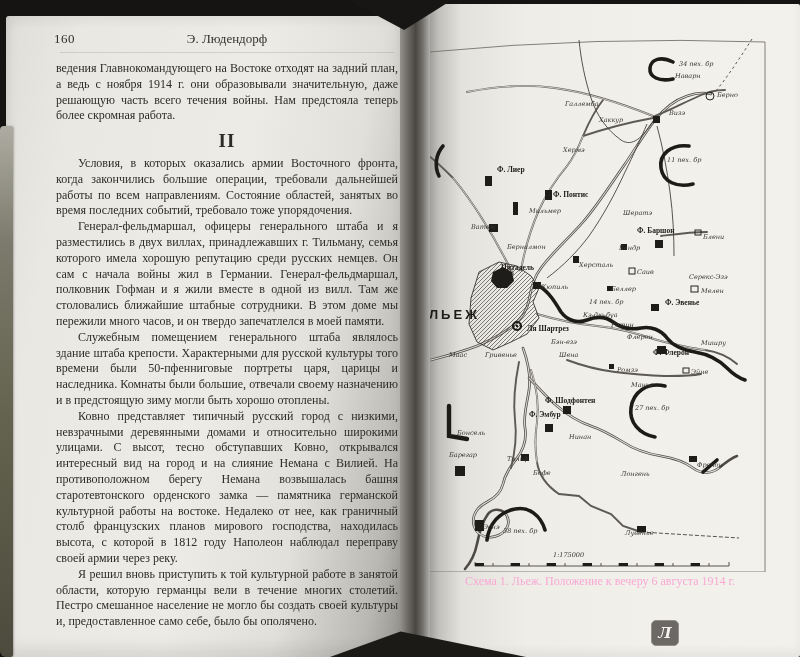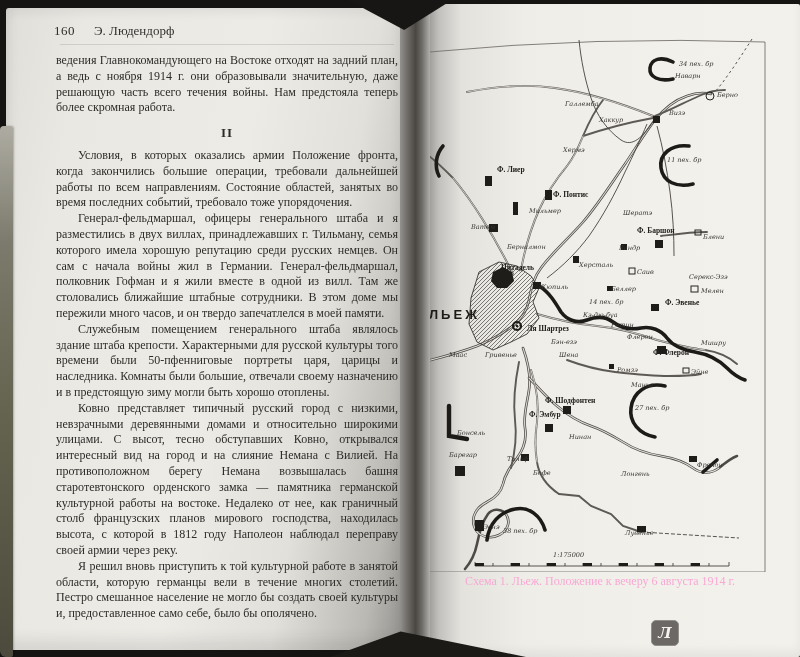--- a/index.html
+++ b/index.html
@@ -1,44 +1,44 @@
 <!DOCTYPE html>
 <html><head>
 <meta charset="utf-8">
 <style>
   html,body{margin:0;padding:0;}
   body{width:800px;height:657px;background:#161412;overflow:hidden;position:relative;
        font-family:"Liberation Serif",serif;}
   .abs{position:absolute;}
   
-  #page-left{left:6px;top:8px;width:396px;height:642px;border-radius:3px;
+  #page-left{left:6px;top:16px;width:396px;height:642px;border-radius:3px;
     background:linear-gradient(100deg,#e0ded9 0%,#eae8e3 16%,#edebe6 52%,#e2e0db 74%,#bab8b3 92%,#94928e 100%);
     box-shadow:inset 0 -10px 14px rgba(40,38,35,.10), inset 0 6px 8px rgba(40,38,35,.05);}
   #page-right{left:428px;top:4px;width:372px;height:653px;border-radius:2px;
     background:linear-gradient(90deg,#9d9b97 0%,#c3c1bd 3%,#e4e2dd 9%,#efede8 26%,#f2f0eb 60%,#f3f1ec 100%);
     box-shadow:inset 0 -6px 10px rgba(40,38,35,.06);}
   #gutter{left:400px;top:0;width:30px;height:657px;
     background:linear-gradient(90deg,#8f8d89 0%,#605d59 30%,#454closed% ) ;
     background:linear-gradient(90deg,#94928e 0%,#6a6763 28%,#4a4743 52%,#6f6d69 74%,#b2b0ac 100%);}
   #spine-top{left:348px;top:0;width:104px;height:30px;background:#181614;
     clip-path:polygon(0 0,100% 0,54% 100%);}
   #spine-bottom{left:330px;top:626px;width:196px;height:31px;background:#1c1a17;
     clip-path:polygon(36% 18%,0 100%,100% 100%);}
   #cover-strip{left:0;top:126px;width:13px;height:531px;border-radius:4px 2px 2px 6px;
     background:linear-gradient(180deg,#aeaca2 0%,#7b7a6c 22%,#64634f 55%,#565545 82%,#4b4a3c 100%);
     box-shadow:1px 0 2px rgba(0,0,0,.25);}
   
   #pagenum{left:48px;top:15px;font:13px "Liberation Serif",serif;color:#2f2d2a;letter-spacing:.5px;}
-  #runhead{left:50px;top:15px;width:342px;font:13px "Liberation Serif",serif;color:#33312e;padding-left:38px;}
+  #runhead{left:50px;top:15px;width:342px;text-align:center;font:13px "Liberation Serif",serif;color:#33312e;}
   #headrule{left:54px;top:36px;width:334px;height:1px;background:rgba(90,88,84,.18);}
   #bodytext{left:50px;top:45px;width:342px;color:#2d2b28;font-size:12px;line-height:15.8px;
     text-align:justify;}
   #bodytext p{margin:0;}
   #bodytext p.ind{text-indent:22px;}
-  #bodytext h3{margin:9px 0 7px;text-align:center;font-size:13px;font-weight:bold;
+  #bodytext h3{margin:9px 0 7px;text-align:center;font-size:19px;font-weight:bold;
     letter-spacing:1px;color:#2d2b28;}
   
   #map-caption{left:430px;top:574px;width:340px;text-align:center;
     font:12px "Liberation Serif",serif;color:#f9a8d4;}
   #wm-badge{left:651px;top:620px;width:26px;height:24px;border-radius:5px;background:#6b6865;
     border:1px solid #918f8b;display:flex;align-items:center;justify-content:center;
     color:#f4f3f1;font:italic bold 15px "DejaVu Serif",serif;}
   
   #mapsvg{left:427px;top:26px;}
   .riv{stroke:#4e4b46;stroke-width:2.6;fill:none;stroke-linecap:round;}
@@ -58,21 +58,21 @@
 </head>
 <body>
 
 <div id="page-left" class="abs">
   <div id="pagenum" class="abs">160</div>
   <div id="runhead" class="abs">Э. Людендорф</div>
   <div id="headrule" class="abs"></div>
   <div id="bodytext" class="abs">
     <p>ведения Главнокомандующего на Востоке отходят на задний план, а ведь с ноября 1914 г. они образовывали значительную, даже решающую часть всего течения войны. Нам предстояла теперь более скромная работа.</p>
     <h3>II</h3>
-    <p class="ind">Условия, в которых оказались армии Положение фронта, когда закончились большие операции, требовали дальнейшей работы по всем направлениям. Состояние областей, занятых во время последних событий, требовало тоже упорядочения.</p>
+    <p class="ind">Условия, в которых оказались армии Восточного фронта, когда закончились большие операции, требовали дальнейшей работы по всем направлениям. Состояние областей, занятых во время последних событий, требовало тоже упорядочения.</p>
     <p class="ind">Генерал-фельдмаршал, офицеры генерального штаба и я разместились в двух виллах, принадлежавших г. Тильману, семья которого имела хорошую репутацию среди русских немцев. Он сам с начала войны жил в Германии. Генерал-фельдмаршал, полковник Гофман и я жили вместе в одной из вилл. Там же столовались ближайшие штабные сотрудники. В этом доме мы пережили много часов, и он твердо запечатлелся в моей памяти.</p>
     <p class="ind">Служебным помещением генерального штаба являлось здание штаба крепости. Характерными для русской культуры того времени были 50-пфенниговые портреты царя, царицы и наследника. Комнаты были большие, отвечали своему назначению и в предстоящую зиму могли быть хорошо отоплены.</p>
     <p class="ind">Ковно представляет типичный русский город с низкими, невзрачными деревянными домами и относительно широкими улицами. С высот, тесно обступавших Ковно, открывался интересный вид на город и на слияние Немана с Вилией. На противоположном берегу Немана возвышалась башня старотевтонского орденского замка — памятника германской культурной работы на востоке. Недалеко от нее, как граничный столб французских планов мирового господства, находилась высота, с которой в 1812 году Наполеон наблюдал переправу своей армии через реку.</p>
     <p class="ind">Я решил вновь приступить к той культурной работе в занятой области, которую германцы вели в течение многих столетий. Пестро смешанное население не могло бы создать своей культуры и, предоставленное само себе, было бы ополячено.</p>
   </div>
 </div>
 
 <div id="page-right" class="abs"></div>
 
 <svg id="mapsvg" class="abs" width="346" height="546" viewBox="0 0 346 546">

